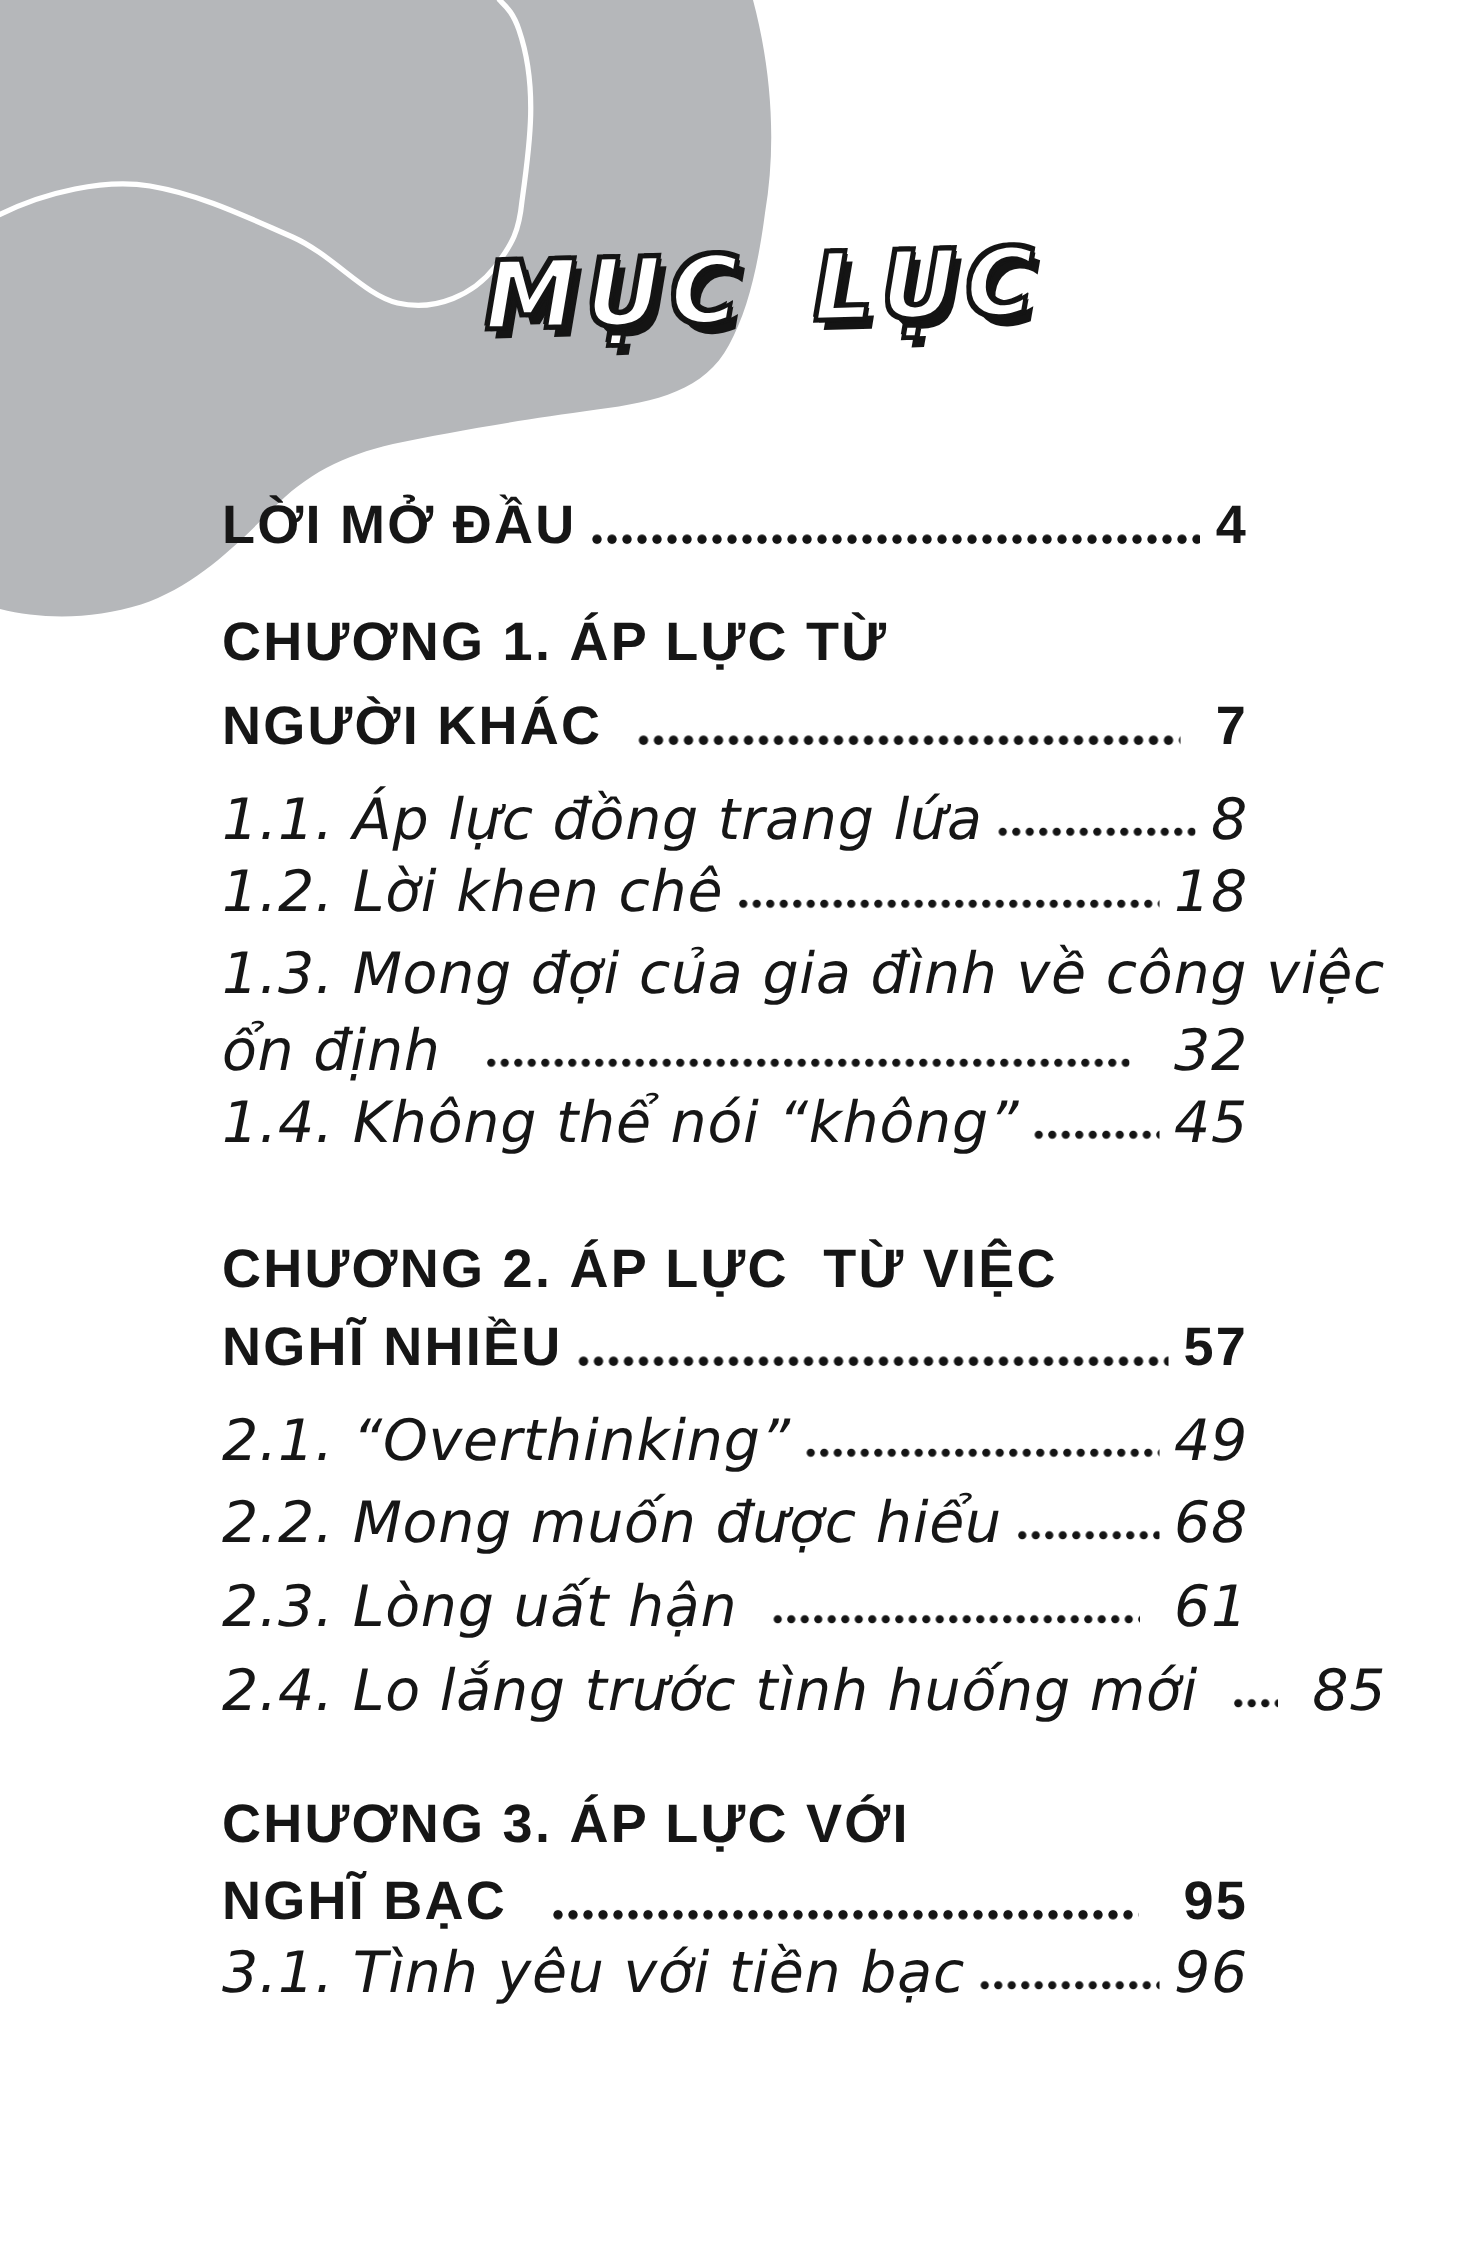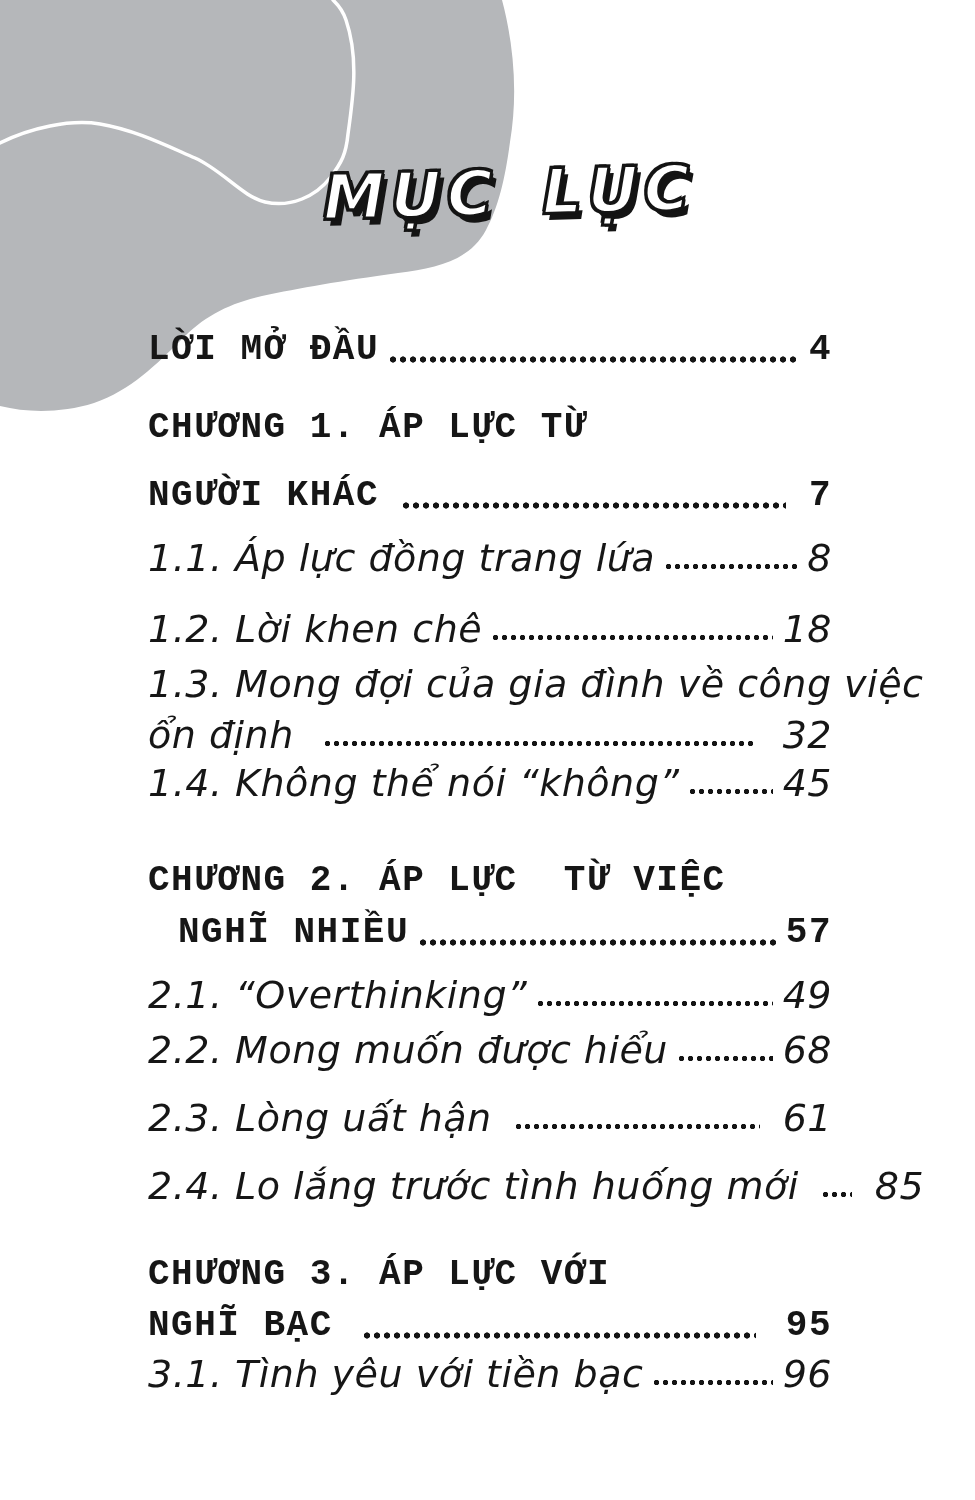--- a/index.html
+++ b/index.html
@@ -38,21 +38,21 @@
     width:684px;
   }
   .row {
     display:flex;
     align-items:flex-end;
     height:48px;
     line-height:48px;
   }
   .row .label { white-space:pre; }
   .chapter .label, .chapter .pagenum {
-    font-family:Liberation Mono, monospace;
+    font-family:Liberation Sans, sans-serif;
     font-weight:bold;
     font-size:36px;
     letter-spacing:1.5px;
   }
   .item .label, .item .pagenum {
     font-family:"DejaVu Sans",sans-serif;
     font-style:italic;
     font-weight:500;
     font-size:38px;
     letter-spacing:0.5px;
@@ -66,23 +66,23 @@
     margin:0 8px 10px 10px;
     background-image:radial-gradient(circle at 4px 4.5px, #141414 2.8px, transparent 3.4px);
     background-size:10px 9px;
     background-repeat:repeat-x;
   }
   .item .leader {
     background-image:radial-gradient(circle at 3.5px 4.5px, #141414 2.4px, transparent 3px);
     background-size:9px 9px;
     margin-bottom:11px;
   }
-  .mt-30{margin-top:30px;} .mt-6{margin-top:20px;gap:13px;} .mt-14{margin-top:14px;}
-  .mt-13{margin-top:23px;} .mt-7{margin-top:7px;} .mt-3{margin-top:3px;gap:20px;}
-  .mt-0{margin-top:0;} .mt-50{margin-top:50px;} .mt-4{margin-top:4px;margin-left:30px;}
+  .mt-30{margin-top:30px;} .mt-6{margin-top:8px;gap:13px;} .mt-14{margin-top:14px;}
+  .mt-13{margin-top:0;} .mt-7{margin-top:7px;} .mt-3{margin-top:3px;gap:20px;}
+  .mt-0{margin-top:0;} .mt-50{margin-top:50px;} .mt-4{margin-top:4px;}
   .mt-41{margin-top:41px;text-align:right;} .mt-16{}
 </style>
 </head>
 <body>
 
 <div class="blob-wrap">
   <svg width="975" height="470" viewBox="0 0 975 470" xmlns="http://www.w3.org/2000/svg">
     <path d="M0,0 L502,0
          C514,45 518,95 510,142
          C505,180 498,208 486,230

